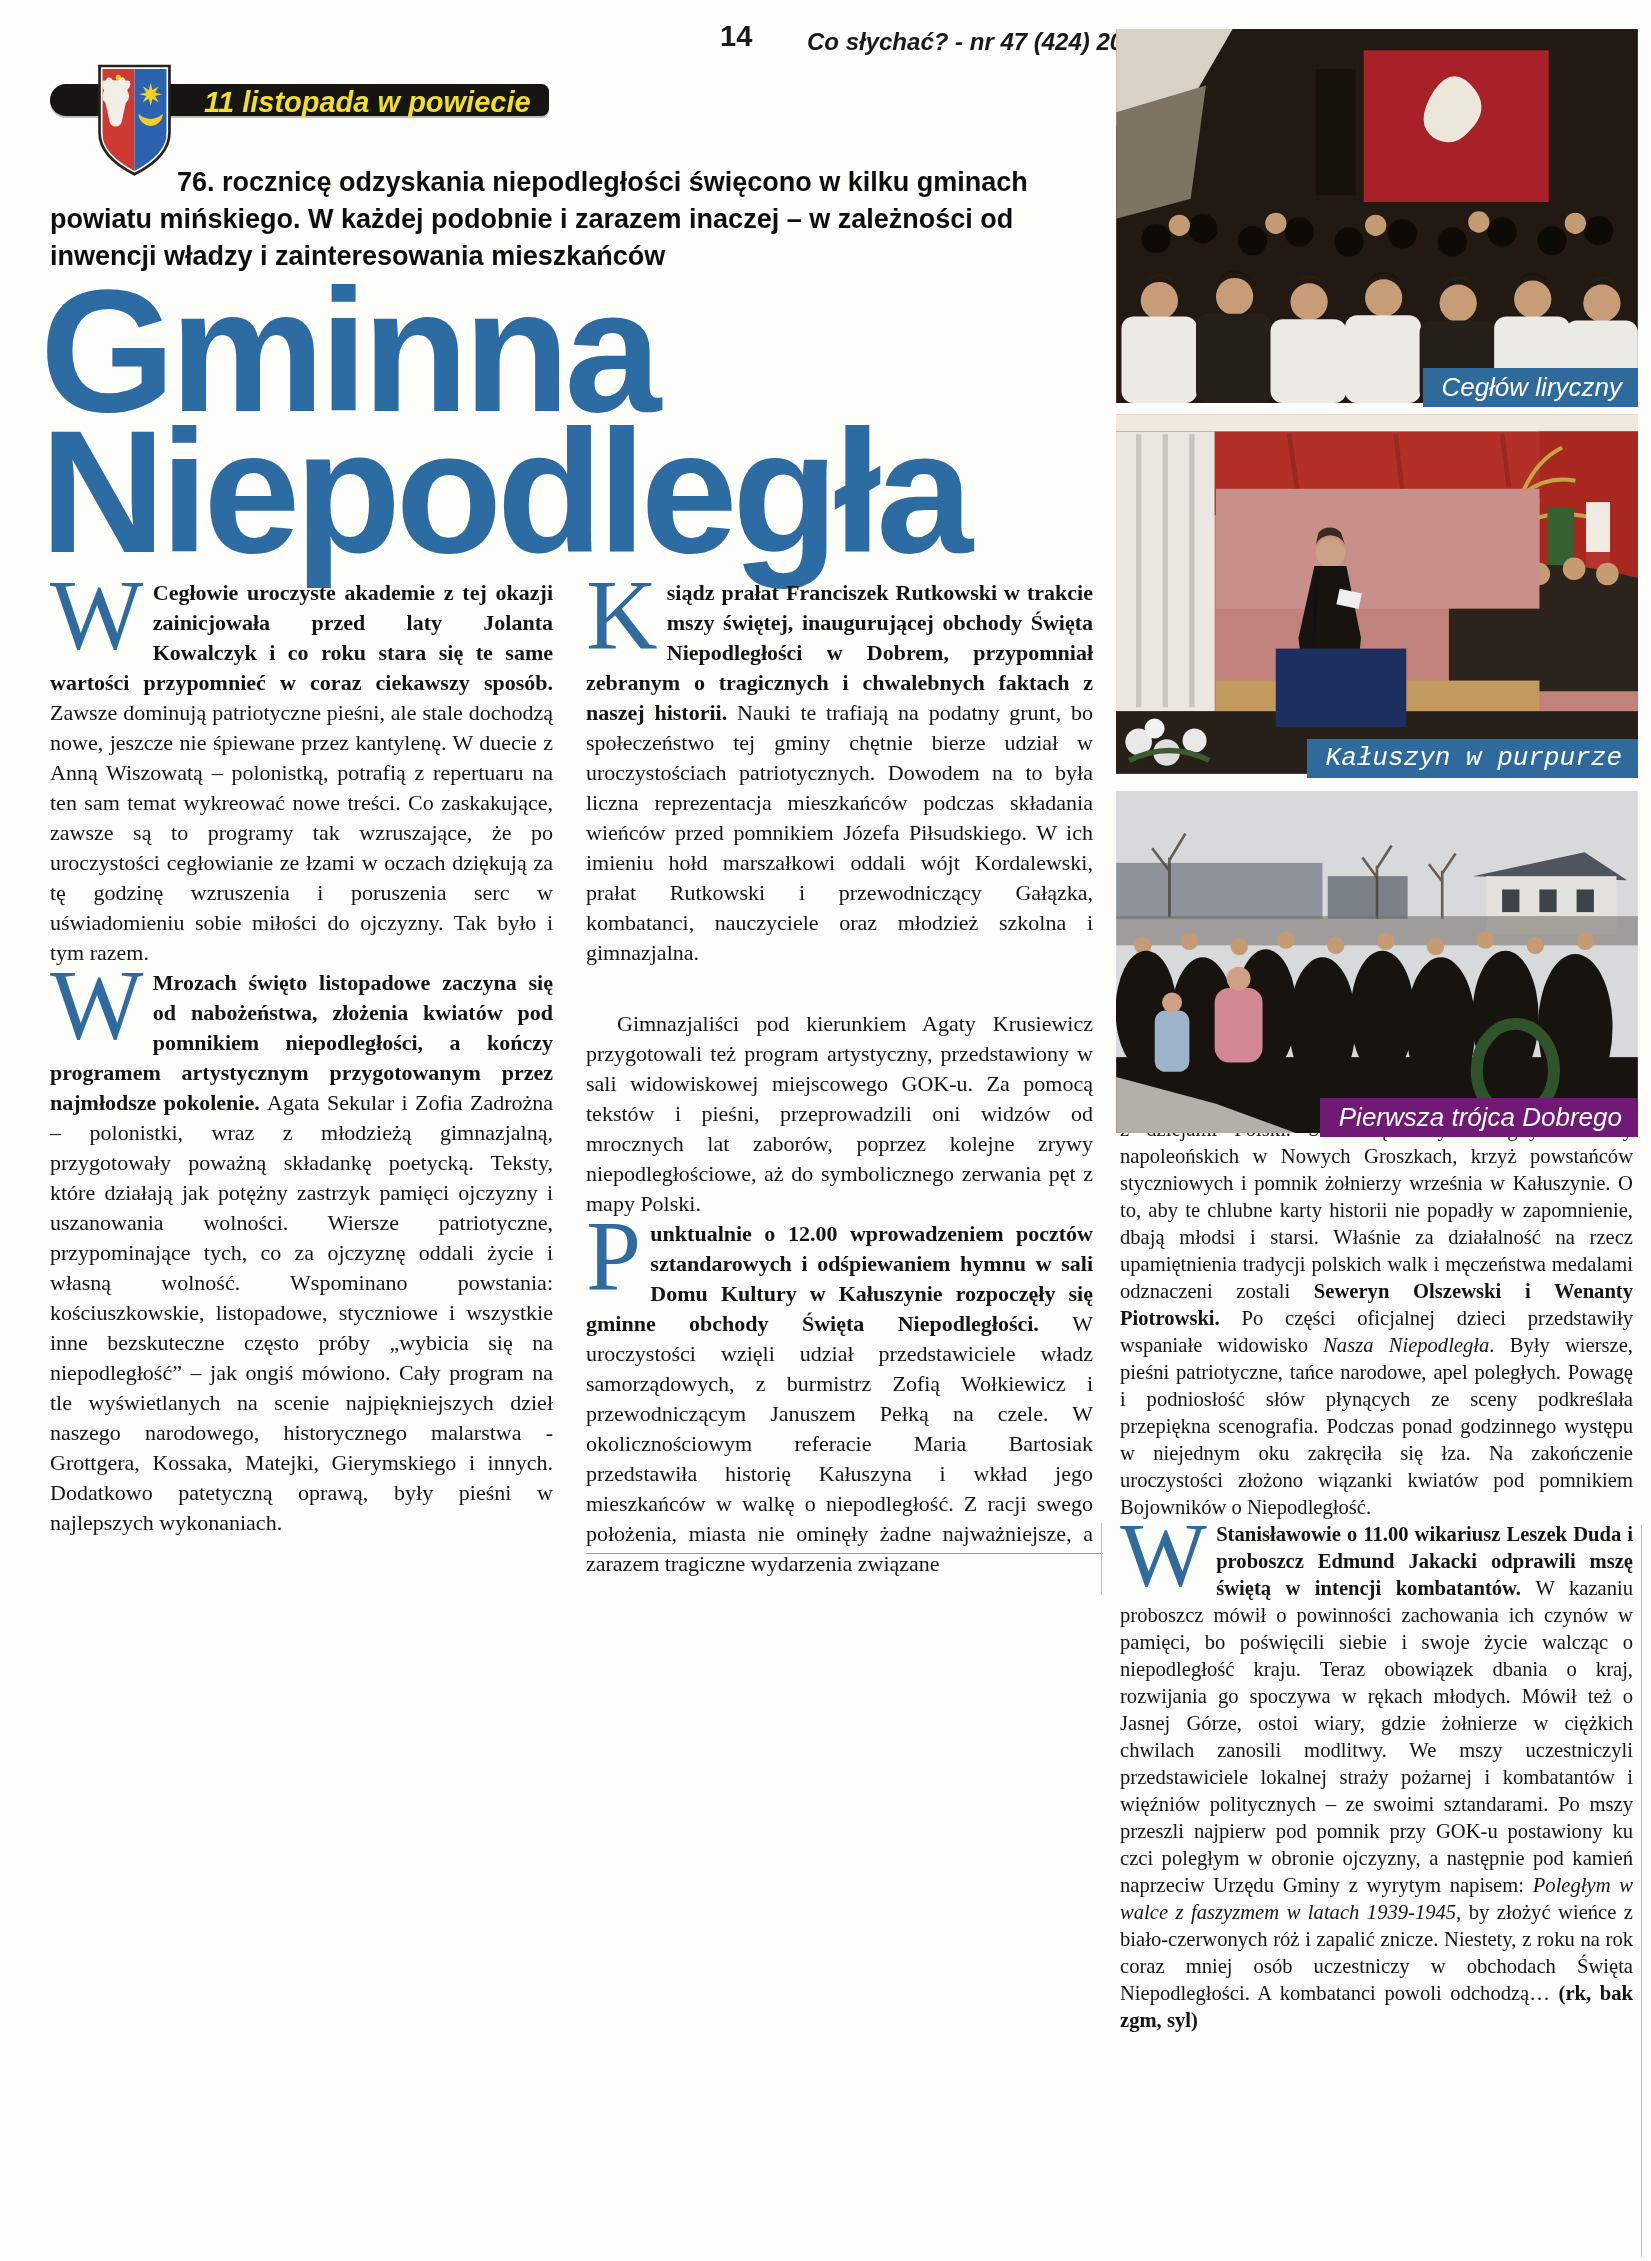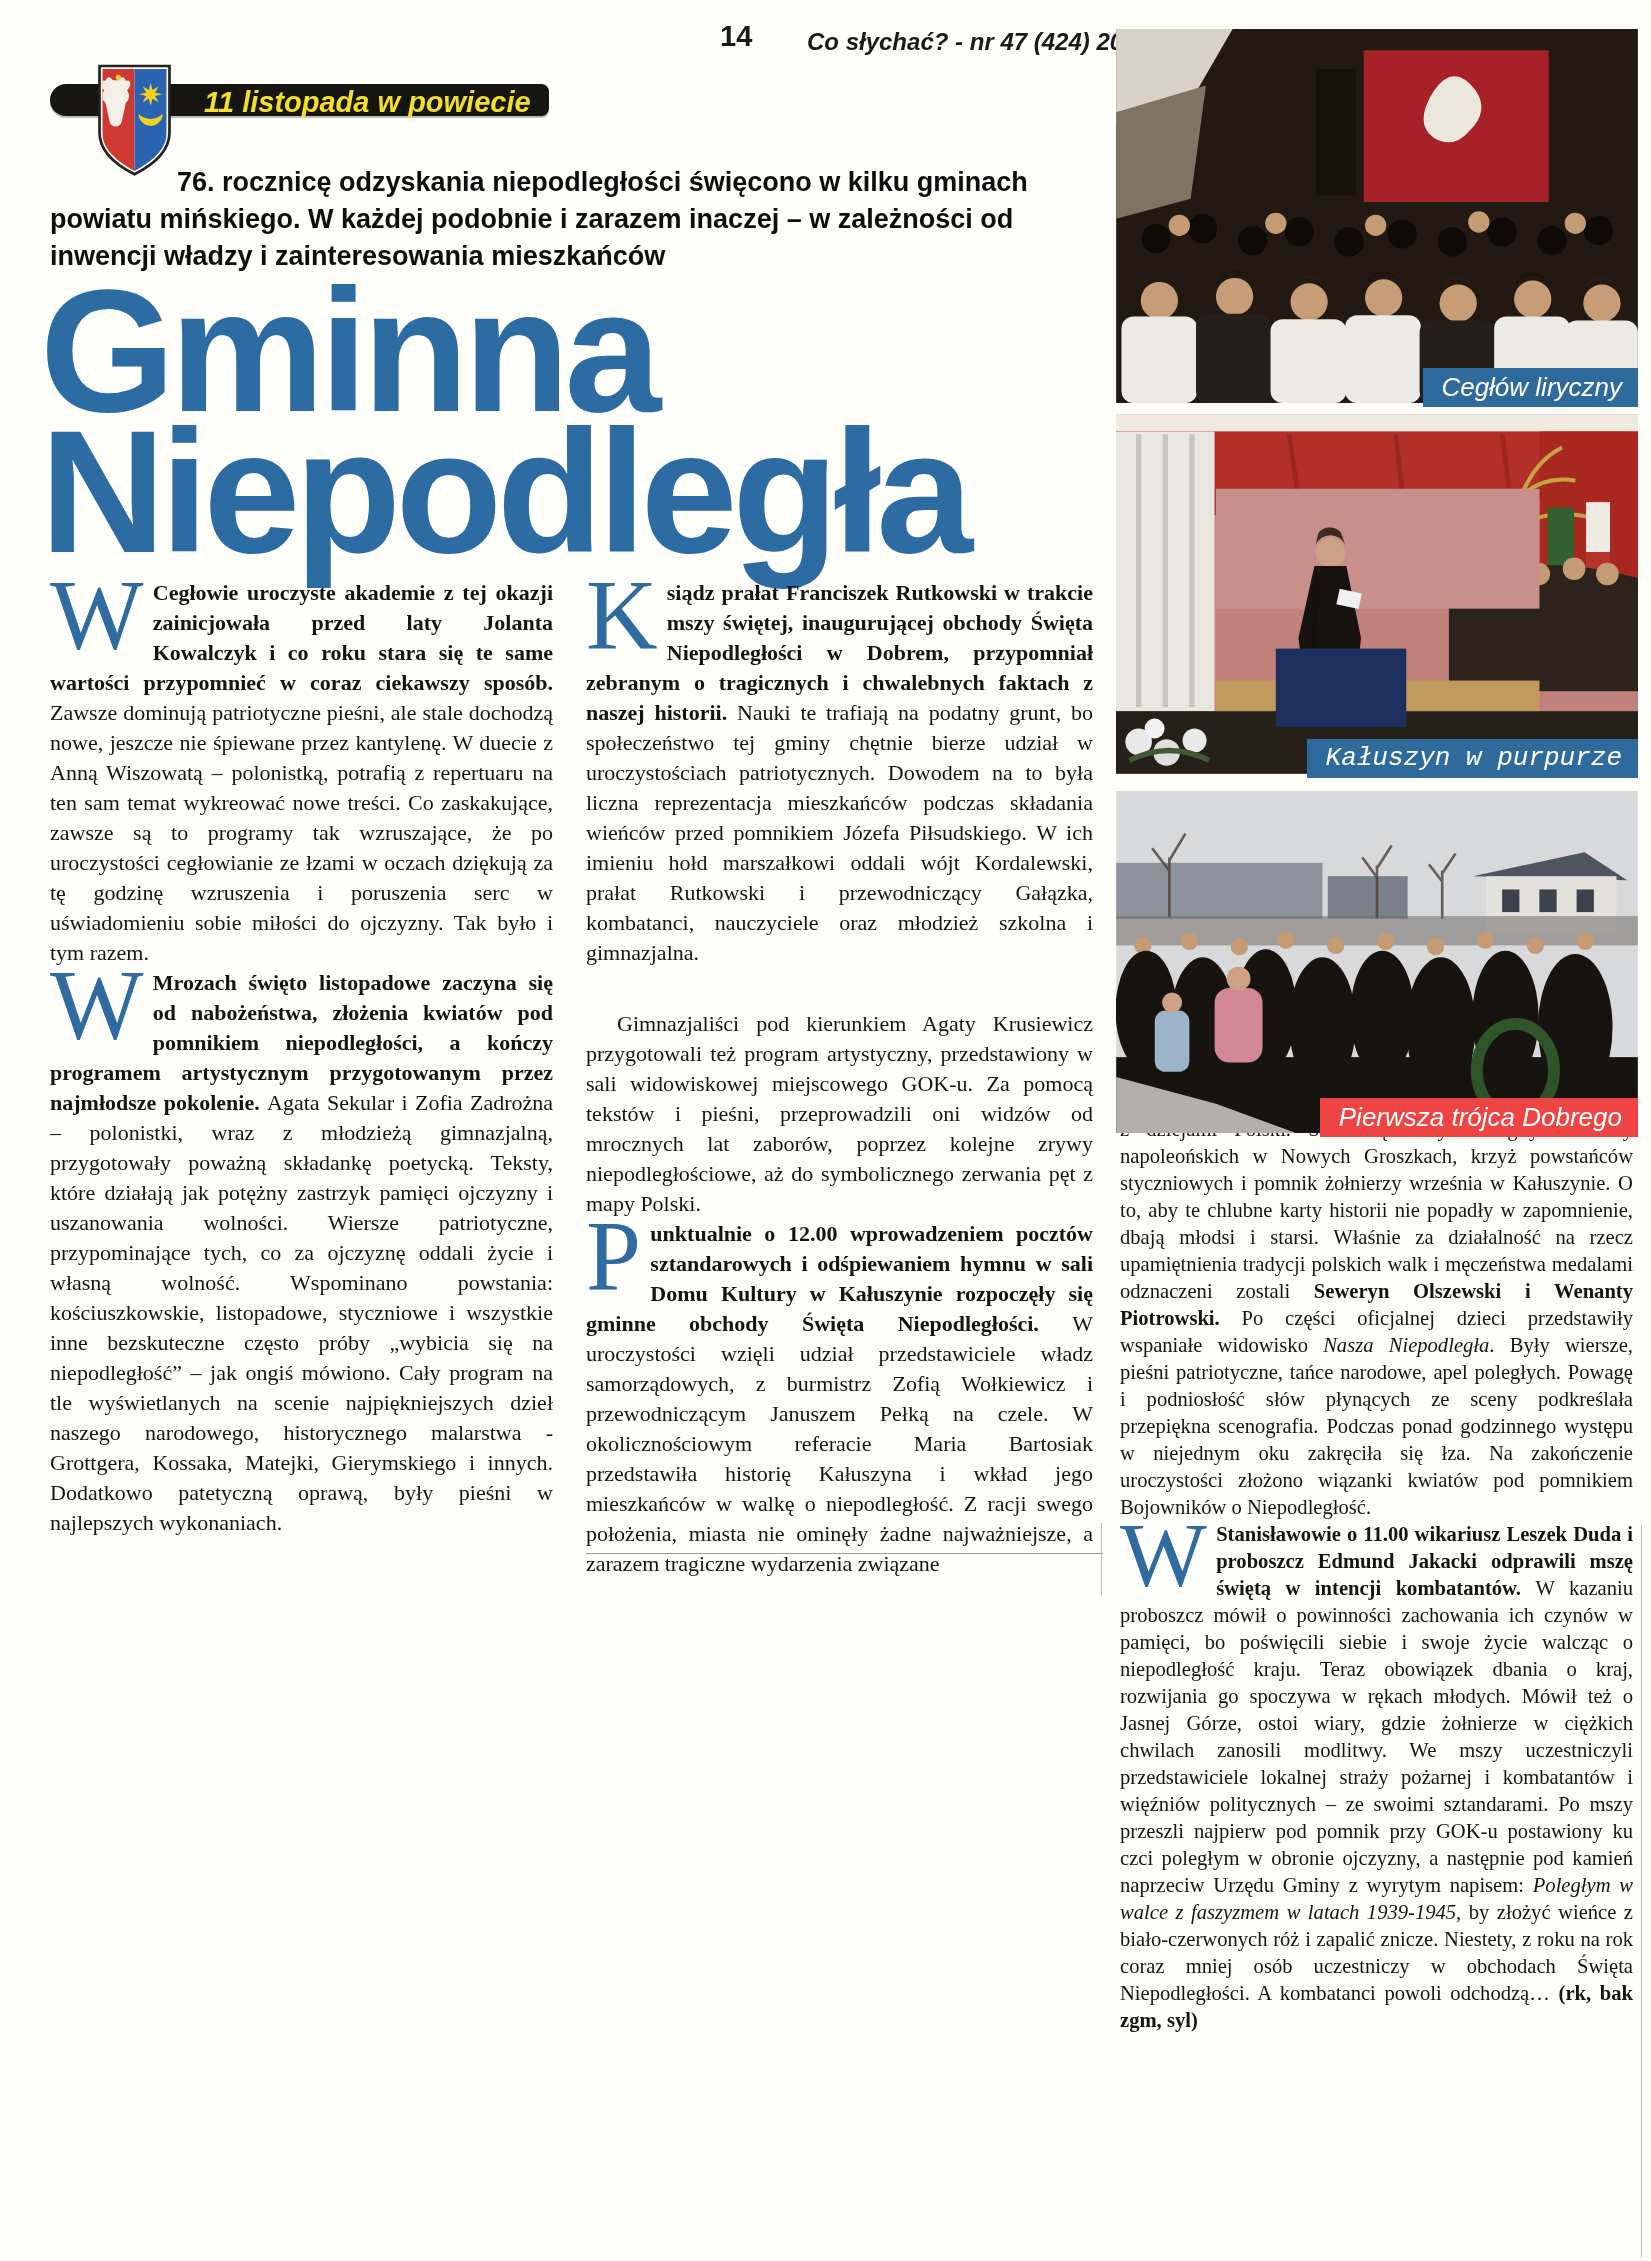--- a/index.html
+++ b/index.html
@@ -275,21 +275,21 @@
         <rect x="0" y="400" width="784" height="114"></rect>
       </g>
       <rect x="148" y="296" width="72" height="112" rx="22" fill="#d28795"></rect>
       <circle cx="184" cy="282" r="18" fill="#cfa184"></circle>
       <rect x="58" y="330" width="52" height="92" rx="16" fill="#9db3c9"></rect>
       <circle cx="84" cy="318" r="15" fill="#cfa184"></circle>
       <polygon points="0,514 0,430 150,470 270,514" fill="#b3b0a9"></polygon>
       <ellipse cx="600" cy="420" rx="58" ry="70" fill="none" stroke="#2f5429" stroke-width="18"></ellipse>
       <rect x="586" y="478" width="30" height="22" fill="#b5342e"></rect>
     </svg>
-    <figcaption class="caption" style="background: #ef4444;">Pierwsza trójca Dobrego</figcaption>
+    <figcaption class="caption" style="background: #701a75;">Pierwsza trójca Dobrego</figcaption>
   </figure>
 
   <div class="hline" style="left:586px; top:1553px; width:517px;"></div>
   <div class="vline" style="left:1101px; top:1523px; height:72px;"></div>
   <div class="vline" style="left:1641px; top:1525px; height:732px;"></div>
 
 </div>
 
 
 </body></html>

